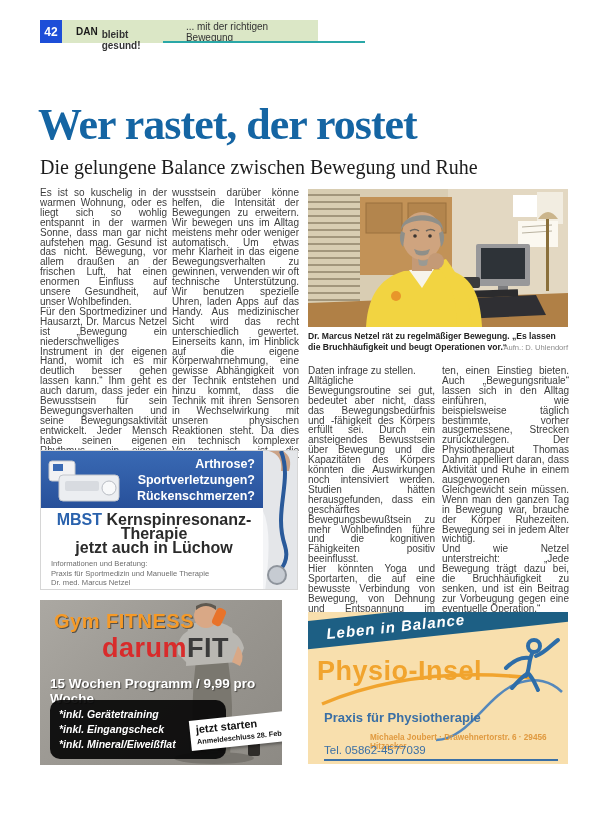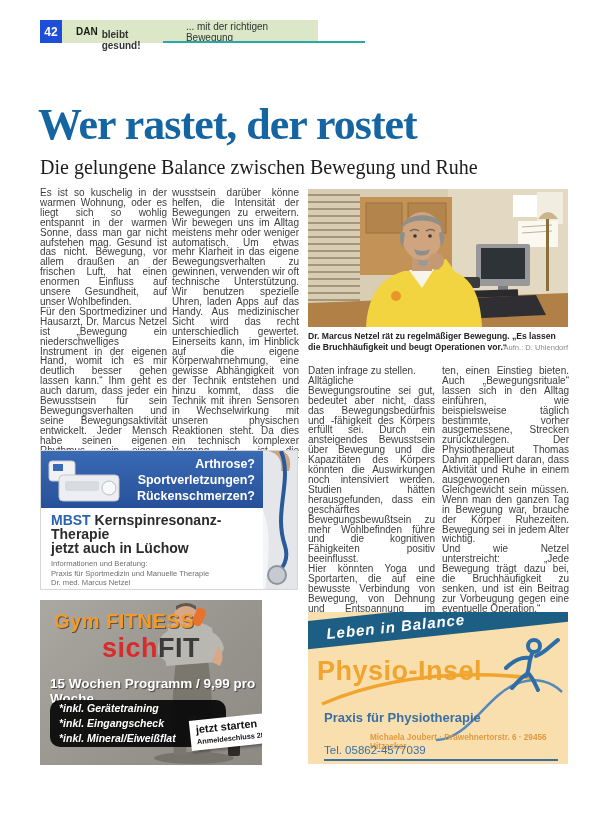--- a/index.html
+++ b/index.html
@@ -37,37 +37,37 @@
   
   .ad-mbst{position:absolute;left:40px;top:450px;width:258px;height:140px;background:#fff;
     border:1px solid #d6d6d6;box-sizing:border-box;overflow:hidden;}
   .mbst-banner{position:absolute;left:0;top:0;right:0;height:57px;
     background:linear-gradient(180deg,#3a6ab4,#27509a);}
   .mbst-banner-text{position:absolute;right:42px;top:5px;text-align:right;color:#fff;
     font-weight:bold;font-size:12.5px;line-height:16px;}
   .mbst-device{position:absolute;left:4px;top:4px;}
   .mbst-strip{position:absolute;right:0;top:0;bottom:0;width:34px;background:#e4e6e9;}
   .mbst-body{position:absolute;left:10px;top:62px;right:40px;}
-  .mbst-title{font-size:14px;font-weight:bold;color:#2b2b2b;line-height:14px;}
+  .mbst-title{font-size:16px;font-weight:bold;color:#2b2b2b;line-height:14px;text-align:center;}
   .mbst-title .brand{color:#2a62ad;}
   .mbst-info{margin-top:4px;font-size:7.6px;line-height:9.6px;color:#6e6e6e;}
   .mbst-contact{margin-top:3px;font-size:8.4px;color:#555;display:flex;align-items:center;gap:4px;}
   .icon{display:inline-block;vertical-align:middle;}
   
-  .ad-gym{position:absolute;left:40px;top:600px;width:222px;height:165px;overflow:hidden;
+  .ad-gym{position:absolute;left:40px;top:600px;width:242px;height:165px;overflow:hidden;
     background:linear-gradient(135deg,#aba8a2 0%,#9b9892 45%,#8d8a84 100%);}
   .gym-line1{position:absolute;left:14px;top:10px;font-size:20px;font-weight:bold;color:#f59a28;
     text-shadow:1px 1px 0 #55524c;letter-spacing:0.5px;}
   .gym-line2{position:absolute;left:62px;top:33px;font-size:27px;font-weight:bold;letter-spacing:0.5px;}
   .gym-best{color:#d92b2b;}
   .gym-fit{color:#3b3b3b;}
   .gym-line3{position:absolute;left:10px;top:76px;font-size:13.5px;font-weight:bold;color:#fff;
     text-shadow:1px 1px 1px #44423e;}
   .gym-box{position:absolute;left:10px;top:100px;width:158px;background:rgba(8,8,8,.93);
-    border-radius:10px;padding:1px 9px;color:#fff;font-weight:bold;font-style:italic;
+    border-radius:10px;padding:7px 9px;color:#fff;font-weight:bold;font-style:italic;
     font-size:10.5px;line-height:15px;}
   .gym-note{position:absolute;left:150px;top:114px;width:122px;background:#fff;color:#111;
     padding:4px 6px;transform:rotate(-6deg);box-shadow:1px 2px 3px rgba(0,0,0,.35);}
   .gym-note-a{font-size:11px;font-weight:bold;line-height:11px;}
   .gym-note-b{font-size:7.3px;font-weight:bold;margin-top:2px;}
   .gym-man{position:absolute;right:18px;top:0;}
   
   .ad-physio{position:absolute;left:308px;top:612px;width:260px;height:152px;background:#f8dfad;overflow:hidden;}
   .physio-banner{position:absolute;left:-8px;top:10px;width:290px;height:28px;background:#1d5f84;
     transform:rotate(-6deg);transform-origin:left bottom;display:flex;align-items:center;}
@@ -216,21 +216,21 @@
       <path d="M70,30 q16,2 20,18 l-6,16 -10,-4 z" fill="#b9b7b2"></path>
       <path d="M36,30 q-14,6 -12,24 l10,10 8,-8 z" fill="#b9b7b2"></path>
       <circle cx="52" cy="16" r="12" fill="#d9a886"></circle>
       <path d="M42,10 q10,-8 20,0 l0,-4 q-10,-6 -20,0 z" fill="#5e584f"></path>
       <rect x="60" y="8" width="10" height="18" rx="4" fill="#e8732a" transform="rotate(24 65 17)"></rect>
       <path d="M84,46 q8,10 2,20 l-8,-4 z" fill="#d9a886"></path>
       <rect x="94" y="140" width="12" height="16" rx="2" fill="#2e2c29"></rect>
     </svg>
     <div class="gym-line1" data-interactable="false">Gym FITNESS</div>
     <div class="gym-line2" data-interactable="false">
-      <span class="gym-best" data-interactable="false">sich</span><span class="gym-fit" data-interactable="false">FIT</span>
+      <span class="gym-best" data-interactable="false">darum</span><span class="gym-fit" data-interactable="false">FIT</span>
     </div>
     <div class="gym-line3" data-interactable="false">15 Wochen Programm / 9,99 pro Woche</div>
     <div class="gym-box" data-interactable="false">
       <div data-interactable="false">*inkl. Gerätetraining</div>
       <div data-interactable="false">*inkl. Eingangscheck</div>
       <div data-interactable="false">*inkl. Mineral/Eiweißflat</div>
     </div>
     <div class="gym-note" data-interactable="false">
       <div class="gym-note-a" data-interactable="false">jetzt starten</div>
       <div class="gym-note-b" data-interactable="false">Anmeldeschluss 28. Feb. 2022</div>

